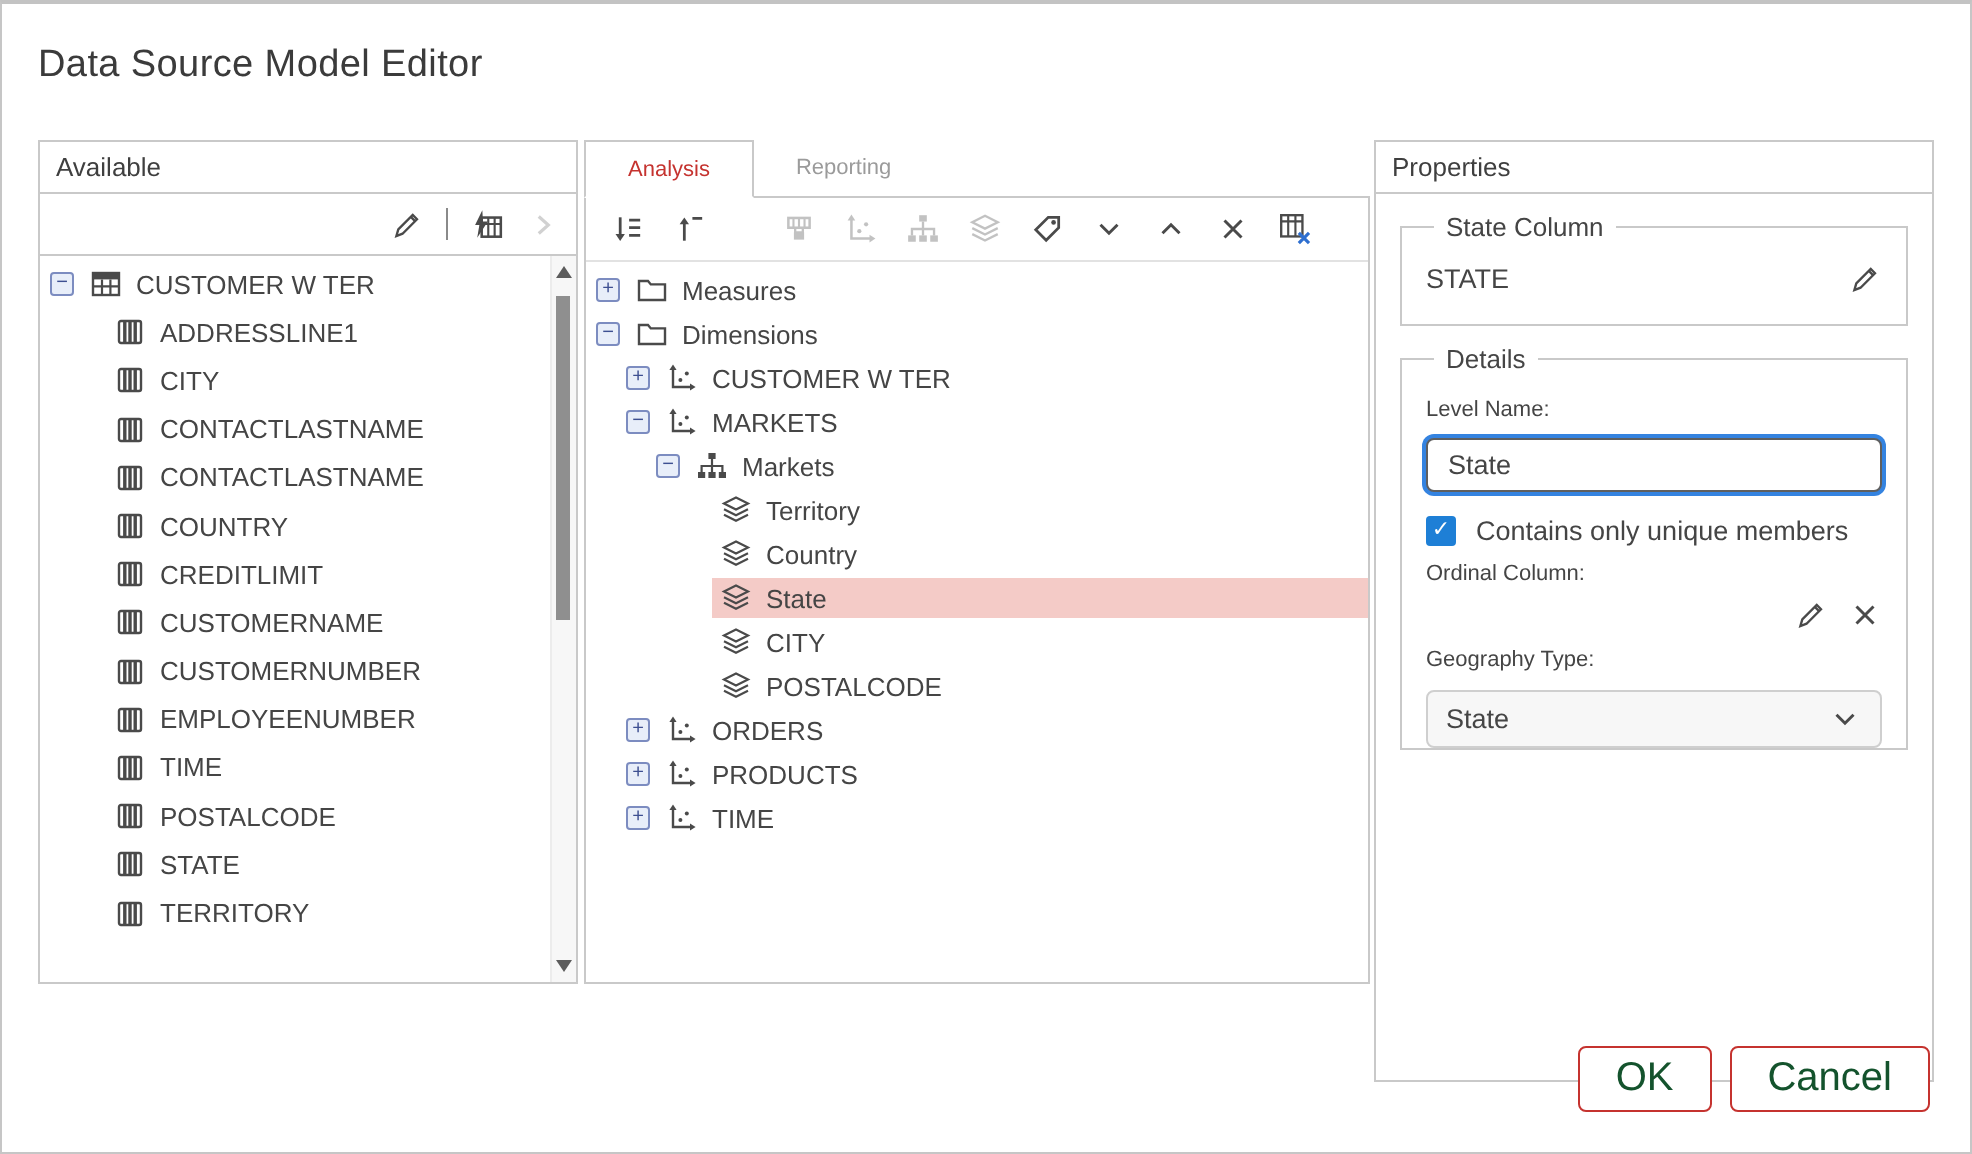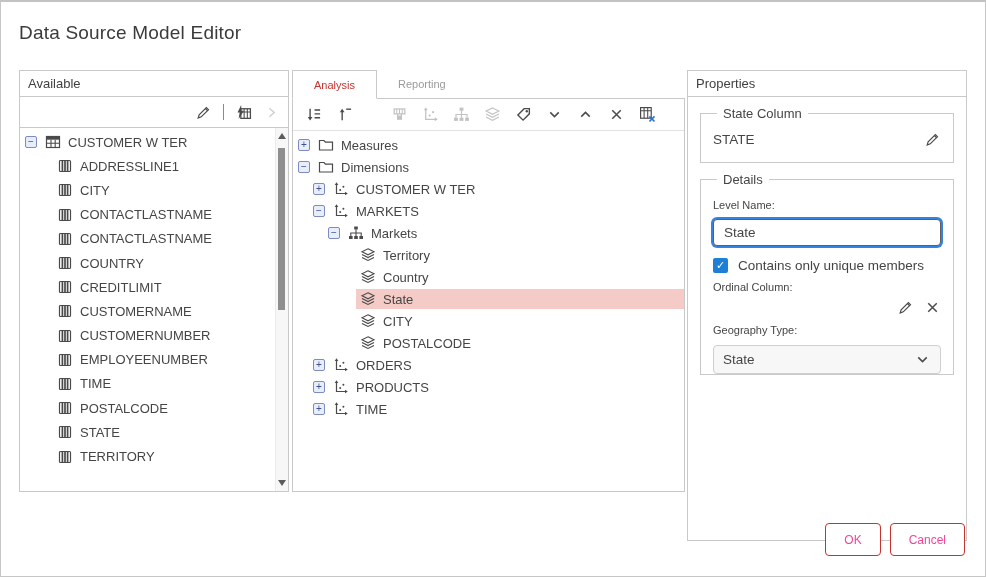--- a/index.html
+++ b/index.html
@@ -106,21 +106,21 @@
     margin-top: 9px; height: 29px; background: #f7f7f7;
     border: 1px solid #cfcfcf; border-radius: 4px;
     display: flex; align-items: center; justify-content: space-between;
     padding: 0 9px; font-size: 13.5px; color: #454545;
   }
   
   .footer { position: absolute; right: 20px; bottom: 20px; display: flex; gap: 9px; }
   .btn {
     height: 33px; padding: 0 18px; background: #fff;
     border: 1px solid #c5332f; border-radius: 4px;
-    color: #ec4899; font-family: "Liberation Sans", sans-serif; font-size: 12px;
+    color: #14532d; font-family: "Liberation Sans", sans-serif; font-size: 20px;
     cursor: pointer;
   }
 </style>
 </head>
 <body>
 
 <div class="title">Data Source Model Editor</div>
 
 <section class="panel left-panel">
   <div class="panel-header">Available</div>

